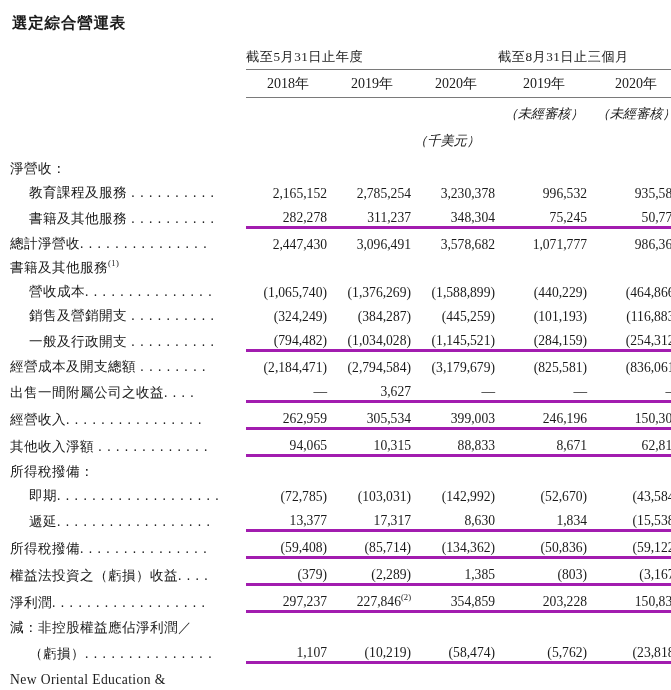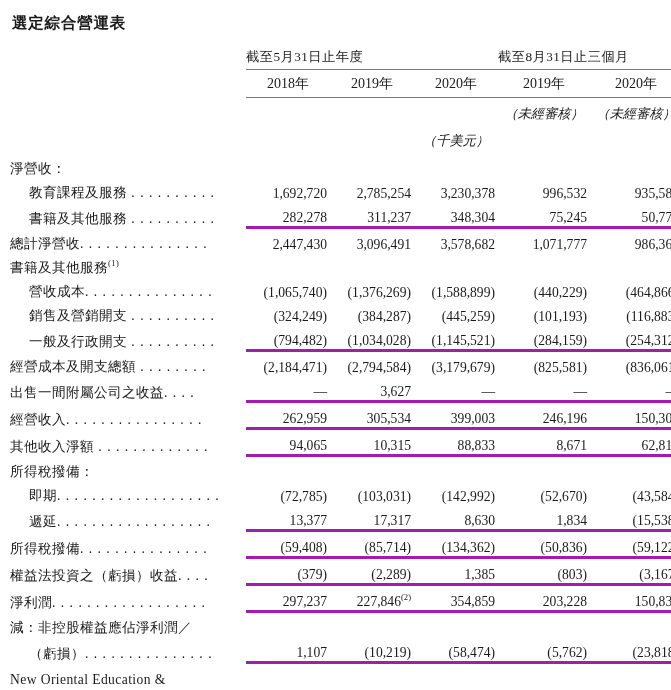--- a/index.html
+++ b/index.html
@@ -92,21 +92,21 @@
     font-style: italic;
     font-weight: bold;
     padding-top: 7px !important;
     white-space: nowrap;
   }
   .units-row td {
     padding-top: 9px !important;
     padding-bottom: 4px !important;
   }
   .units {
-    text-align: center;
+    text-align: left;
     font-size: 13.2px;
     font-style: italic;
     white-space: nowrap;
   }
 
   
   tr.datarow td { height: 24px; }
   tr.sechead td { height: 24px; }
 
   .lbl {
@@ -203,21 +203,21 @@
         <tr class="sechead">
           <td class="lbl"><span>淨營收：</span></td>
           <td class="num"></td>
           <td class="num"></td>
           <td class="num"></td>
           <td class="num"></td>
           <td class="num"></td>
         </tr>
         <tr class="datarow">
           <td class="lbl ind1"><span>教育課程及服務</span><span class="dots"> . . . . . . . . . .</span></td>
-          <td class="num"><span>1,692,720</span></td>
+          <td class="num"><span>2,165,152</span></td>
           <td class="num"><span>2,785,254</span></td>
           <td class="num"><span>3,230,378</span></td>
           <td class="num"><span>996,532</span></td>
           <td class="num"><span>935,587</span></td>
         </tr>
         <tr class="datarow">
           <td class="lbl ind1"><span>書籍及其他服務</span><span class="dots"> . . . . . . . . . .</span></td>
           <td class="num u-single"><span>282,278</span></td>
           <td class="num u-single"><span>311,237</span></td>
           <td class="num u-single"><span>348,304</span></td>

